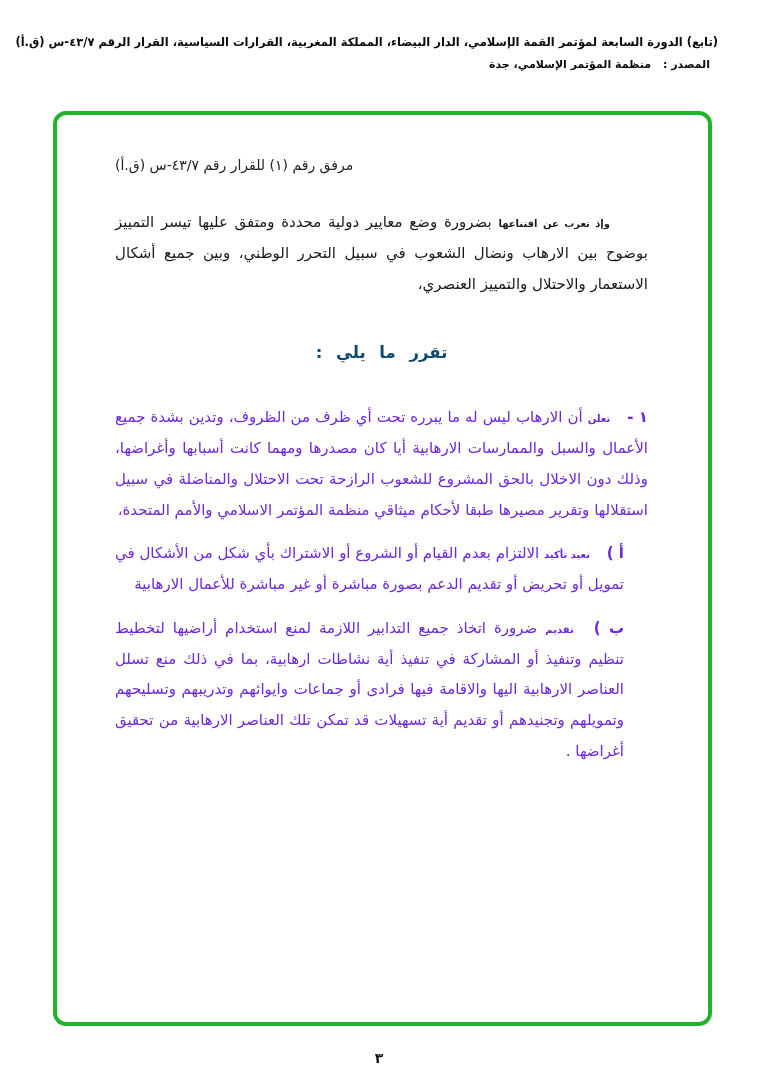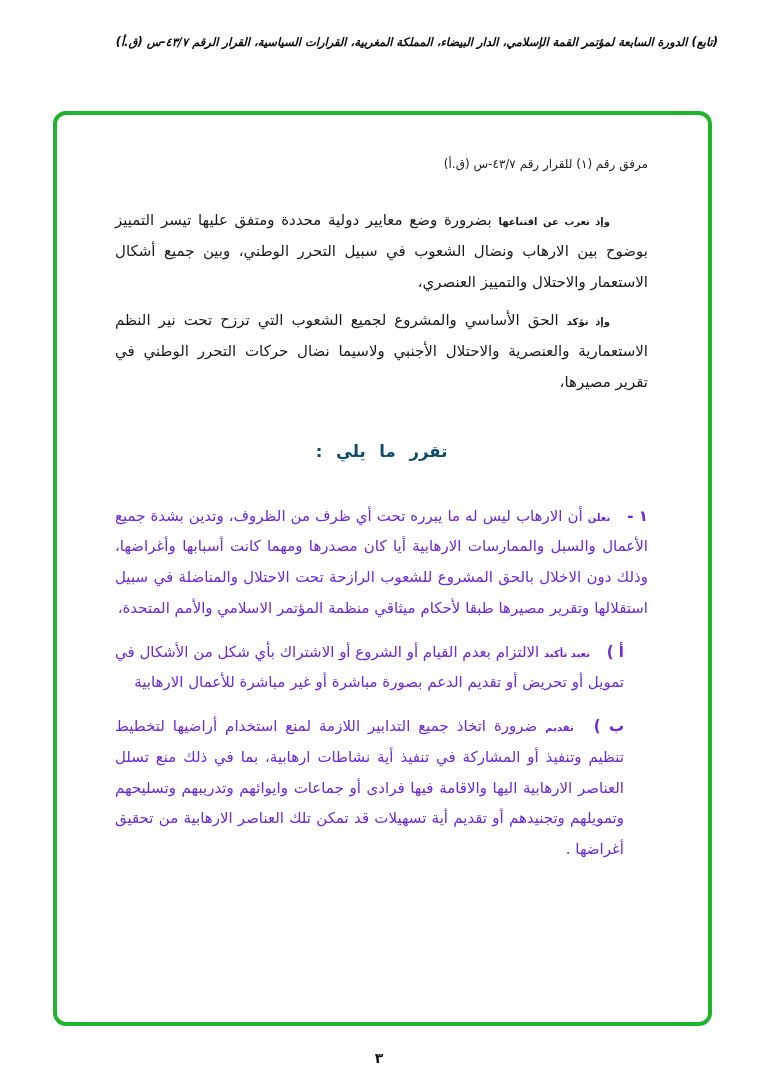--- a/index.html
+++ b/index.html
@@ -8,38 +8,38 @@
     width:758px; height:1078px; position:relative; overflow:hidden;
     font-family:"DejaVu Sans", sans-serif;
     color:#1b1b1b;
   }
   .page { position:absolute; inset:0; direction:rtl; }
 
   
   .header { position:absolute; top:34px; right:40px; left:40px; color:#0a0a0a; }
   .header-line1 {
     font-size:11.5px; font-weight:bold; 
-    letter-spacing:0.1px; line-height:1.5; white-space:nowrap;font-style:italic;
+    letter-spacing:0.1px; line-height:1.5; white-space:nowrap;
   }
   .header-line2 {
     font-size:11px; font-weight:bold; text-align:right;
     margin-top:7px; padding-right:8px;
   }
   .header-line2 .src-label { margin-left:8px; }
 
   
   .green-box {
     position:absolute; left:53px; top:111px; width:659px; height:915px;
     border:4px solid #1fb42c; border-radius:13px;
     background:#ffffff;
   }
   .box-content { padding:42px 60px 0 58px; direction:rtl; }
 
   .annex-note {
-    font-size:12px; text-align:right; color:#222;
+    font-size:14px; text-align:left; color:#222;
     margin-bottom:34px; letter-spacing:0.2px;
   }
 
   .para {
     font-size:15px; line-height:2.05; text-align:justify;
     text-indent:38px; margin-bottom:8px; color:#191919;
   }
   .lead { font-weight:bold; font-size:10px; }
 
   .decision-heading {
@@ -61,36 +61,36 @@
     text-align:center; font-size:14px; font-weight:bold; color:#111;
   }
 </style>
 </head>
 <body>
 
 <div class="page">
 
   <div class="header">
     <div class="header-line1">(تابع) الدورة السابعة لمؤتمر القمة الإسلامي، الدار البيضاء، المملكة المغربية، القرارات السياسية، القرار الرقم ٤٣/٧-س (ق.أ)</div>
+    <div class="header-line2">
+      <span class="src-label">المصدر :</span>
+      <span>منظمة المؤتمر الإسلامي، جدة</span>
+    </div>
   </div>
 
   <div class="green-box">
     <div class="box-content">
 
       <div class="annex-note">مرفق رقم (١) للقرار رقم ٤٣/٧-س (ق.أ)</div>
 
       <p class="para">
         <span class="lead">وإذ تعرب عن اقتناعها</span>
         <span>بضرورة وضع معايير دولية محددة ومتفق عليها تيسر التمييز بوضوح بين الارهاب ونضال الشعوب في سبيل التحرر الوطني، وبين جميع أشكال الاستعمار والاحتلال والتمييز العنصري،</span>
       </p>
 
-      <p class="para">
-        <span class="lead">وإذ تؤكد</span>
-        <span>الحق الأساسي والمشروع لجميع الشعوب التي ترزح تحت نير النظم الاستعمارية والعنصرية والاحتلال الأجنبي ولاسيما نضال حركات التحرر الوطني في تقرير مصيرها،</span>
-      </p>
 
       <div class="decision-heading">تقرر ما يلي :</div>
 
       <p class="list-para">
         <span class="marker">١ -</span>
         <span class="lead">تعلن</span>
         <span>أن الارهاب ليس له ما يبرره تحت أي ظرف من الظروف، وتدين بشدة جميع الأعمال والسبل والممارسات الارهابية أيا كان مصدرها ومهما كانت أسبابها وأغراضها، وذلك دون الاخلال بالحق المشروع للشعوب الرازحة تحت الاحتلال والمناضلة في سبيل استقلالها وتقرير مصيرها طبقا لأحكام ميثاقي منظمة المؤتمر الاسلامي والأمم المتحدة،</span>
       </p>
 
 

